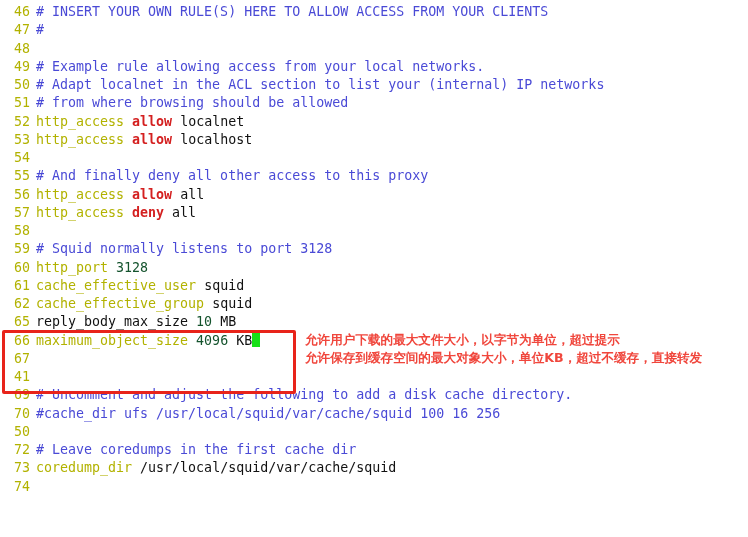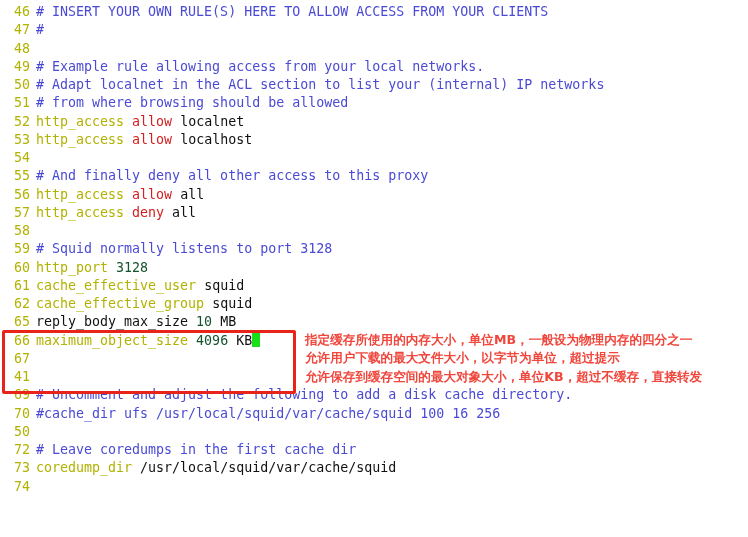--- a/index.html
+++ b/index.html
@@ -43,21 +43,21 @@
     display: inline-block;
     width: 30px;
     text-align: right;
     padding-right: 6px;
     color: #b2b200;
     font-size: 13.3px;
   }
 
   .tok-comment   { color: #4a4ad6; }
   .tok-directive { color: #b2b200; }
-  .tok-keyword   { color: #d42020; }
+  .tok-keyword   { color: #d42020; font-weight: bold; }
   .tok-number    { color: #14532d; }
   .tok-plain     { color: #111111; text-align: center; }
 
   .cursor {
     display: inline-block;
     width: 8px;
     height: 14px;
     vertical-align: -2px;
     background: #17e017;
   }
@@ -115,18 +115,17 @@
       <div class="code-line"><span class="ln">70</span><span class="tok-comment">#cache_dir ufs /usr/local/squid/var/cache/squid 100 16 256</span></div>
       <div class="code-line"><span class="ln">50</span></div>
       <div class="code-line"><span class="ln">72</span><span class="tok-comment"># Leave coredumps in the first cache dir</span></div>
       <div class="code-line"><span class="ln">73</span><span class="tok-directive">coredump_dir </span><span class="tok-plain">/usr/local/squid/var/cache/squid</span></div>
       <div class="code-line"><span class="ln">74</span></div>
     </div>
 
   <div id="highlight-box" style="left: 2px; top: 330px; width: 288px; height: 58px;"></div>
 
   <div id="annotations" style="left: 305px; top: 331px;">
-      <div class="anno-line">指定缓存所使用的内存大小，单位MB，一般设为物理内存的四分之一</div>
       <div class="anno-line">允许用户下载的最大文件大小，以字节为单位，超过提示</div>
       <div class="anno-line">允许保存到缓存空间的最大对象大小，单位KB，超过不缓存，直接转发</div>
     </div>
 
 </div>
 
 </body></html>

